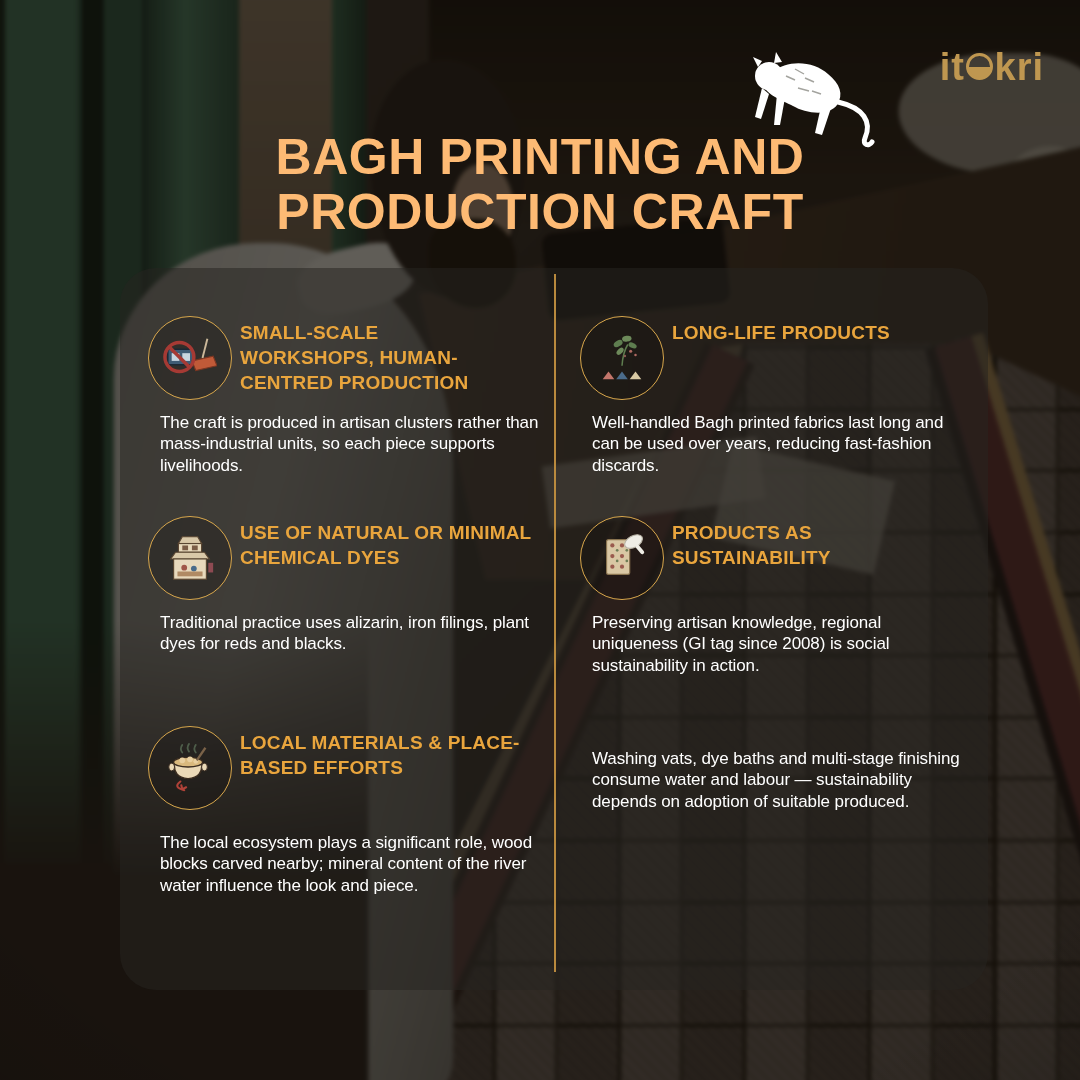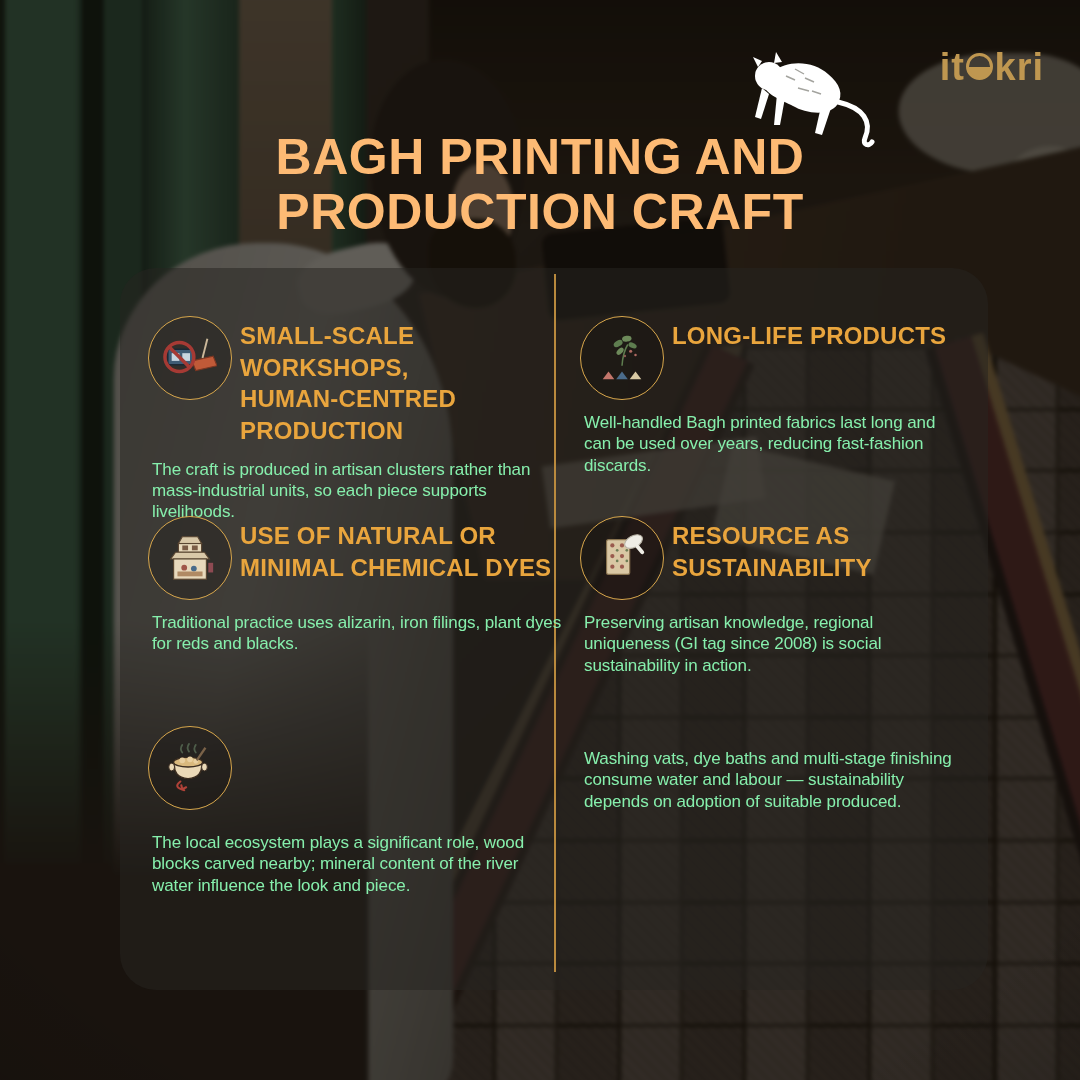--- a/index.html
+++ b/index.html
@@ -66,22 +66,22 @@
          font-size:50px;font-weight:700;line-height:1.1;letter-spacing:.5px;color:#fdba74;}
 
   
   .card{position:absolute;left:120px;top:268px;width:868px;height:722px;border-radius:36px;
         background:rgba(38,36,32,.52);}
   .divider{position:absolute;left:554px;top:274px;width:2px;height:698px;background:#c18f3f;opacity:.95;}
   .item{position:absolute;}
   .item-head{display:flex;align-items:flex-start;gap:8px;}
   .icon-circle{flex:0 0 82px;width:82px;height:82px;border:1.6px solid #d8a74c;border-radius:50%;
                display:flex;align-items:center;justify-content:center;background:rgba(8,6,4,.22);}
-  .item h2{margin:4px 0 0 0;font-size:24px;line-height:1.32;font-weight:700;color:#e9a53d;letter-spacing:.2px;}
-  .item p{margin:12px 0 0 4px;font-size:17px;line-height:1.25;color:#86efac;letter-spacing:-.1px;}
+  .item h2{margin:4px 0 0 0;font-size:19px;line-height:1.32;font-weight:700;color:#e9a53d;letter-spacing:.2px;}
+  .item p{margin:12px 0 0 12px;font-size:17px;line-height:1.25;color:#ffffff;letter-spacing:-.1px;}
   .gap-lg p{margin-top:22px;}
   .s1{left:148px;top:316px;width:420px;} .s1 h2{max-width:272px;}
   .s2{left:580px;top:316px;width:408px;} .s2 h2{max-width:285px;} .s2 p{max-width:372px;}
   .s3{left:148px;top:516px;width:420px;} .s3 h2{max-width:345px;} .s3 p{max-width:418px;}
   .s4{left:580px;top:516px;width:408px;} .s4 h2{max-width:285px;} .s4 p{max-width:372px;}
   .s5{left:148px;top:726px;width:420px;} .s5 h2{max-width:345px;} .s5 p{max-width:400px;}
   .s6{left:580px;top:726px;width:408px;} .s6 h2{max-width:285px;} .s6 p{max-width:372px;}
   .s1 p{max-width:418px;}
 </style>
 </head>
@@ -225,21 +225,21 @@
           <g fill="#6e7d56">
             <circle cx="23" cy="20" r="1.4"></circle>
               <circle cx="23" cy="31" r="1.4"></circle>
               <circle cx="33" cy="20" r="1.4"></circle>
               <circle cx="33" cy="31" r="1.4"></circle>
           </g>
           <ellipse cx="40" cy="11" rx="10" ry="6" fill="#efede6" stroke="#b9b3a6" stroke-width="1.2" transform="rotate(-28 40 11)"></ellipse>
           <path d="M44,16 l5,6" stroke="#efede6" stroke-width="4" stroke-linecap="round"></path>
         </svg>
       </div>
-      <h2>RESOURCE AS SUSTAINABILITY</h2>
+      <h2>PRODUCTS AS SUSTAINABILITY</h2>
     </div>
     <p>Preserving artisan knowledge, regional uniqueness (GI tag since 2008) is social sustainability in action.</p>
   </section>
 
   <section class="item s5 gap-lg">
     <div class="item-head">
       <div class="icon-circle">
         <svg width="54" height="54" viewBox="0 0 56 56">
           <g stroke="#4e5d4a" stroke-width="1.8" fill="none" stroke-linecap="round">
             <path d="M20,4 q-3,4 0,8"></path>
@@ -250,20 +250,21 @@
           <ellipse cx="26" cy="22" rx="15" ry="5" fill="#d9b97e" stroke="#3a2c20" stroke-width="1.4"></ellipse>
           <circle cx="20" cy="20" r="3" fill="#e8cfa0"></circle>
             <circle cx="28" cy="19" r="3" fill="#e8cfa0"></circle>
             <circle cx="34" cy="21" r="2.5" fill="#e8cfa0"></circle>
           <line x1="44" y1="7" x2="35" y2="20" stroke="#7a6248" stroke-width="2.4"></line>
           <ellipse cx="9" cy="27" rx="3" ry="4" fill="#ead9b8" stroke="#3a2c20"></ellipse>
           <ellipse cx="43" cy="27" rx="3" ry="4" fill="#ead9b8" stroke="#3a2c20"></ellipse>
           <path d="M18,42 q-8,6 4,9 M20,50 l4,-2 M20,50 l-1,-4" stroke="#b04238" stroke-width="2.2" fill="none" stroke-linecap="round"></path>
         </svg>
       </div>
+      <h2>LOCAL MATERIALS &amp; PLACE-BASED EFFORTS</h2>
     </div>
     <p>The local ecosystem plays a significant role, wood blocks carved nearby; mineral content of the river water influence the look and piece.</p>
   </section>
 
   <section class="item s6 gap-lg">
     <p>Washing vats, dye baths and multi-stage finishing consume water and labour — sustainability depends on adoption of suitable produced.</p>
   </section>
 
 </div>
 

